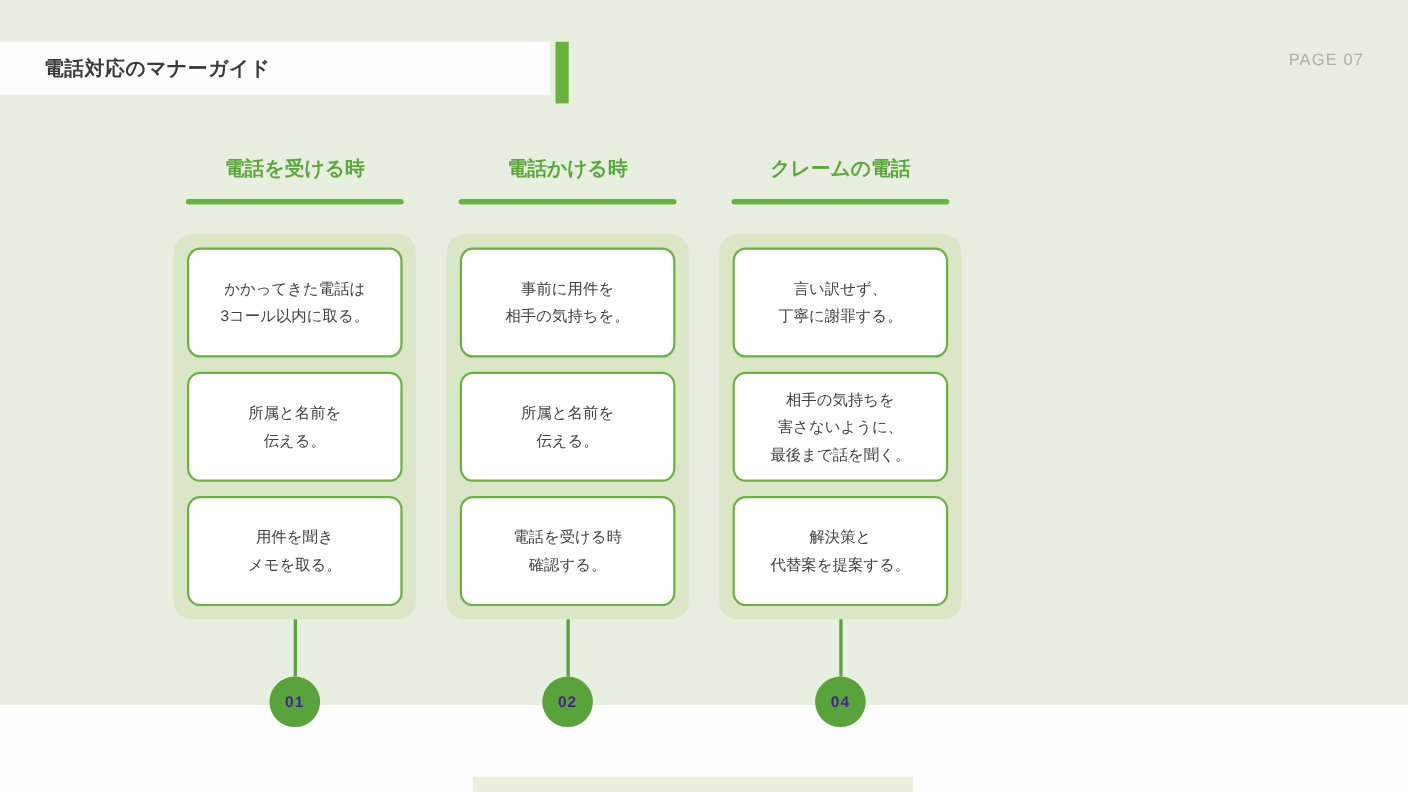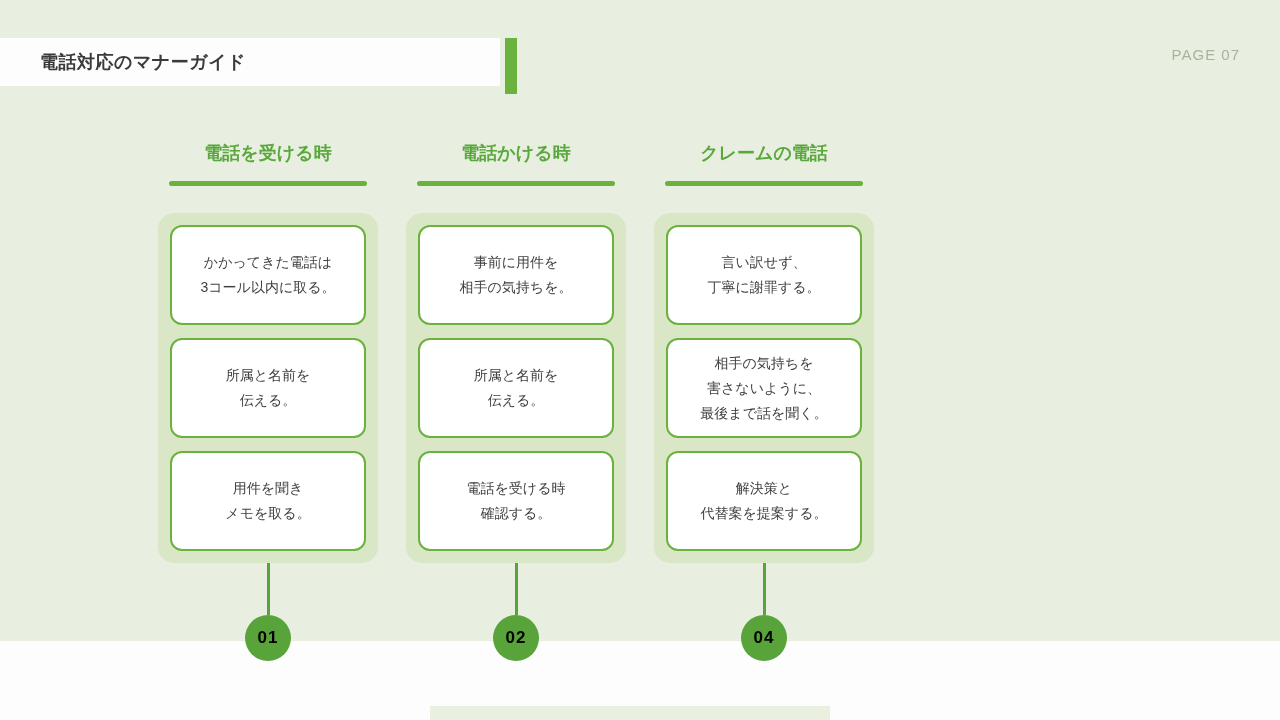--- a/index.html
+++ b/index.html
@@ -112,22 +112,22 @@
     background: #58a43a;
   }
   .circle {
     width: 46px;
     height: 46px;
     border-radius: 50%;
     background: #58a43a;
     display: flex;
     align-items: center;
     justify-content: center;
-    color: #000000;
-    font-size: 17px;
+    color: #4c1d95;
+    font-size: 14px;
     font-weight: bold;
     letter-spacing: 1px;
   }
 </style>
 </head>
 <body>
 
 <div class="slide">
   <div class="bottom-band"></div>
   <div class="footer-accent"></div>

